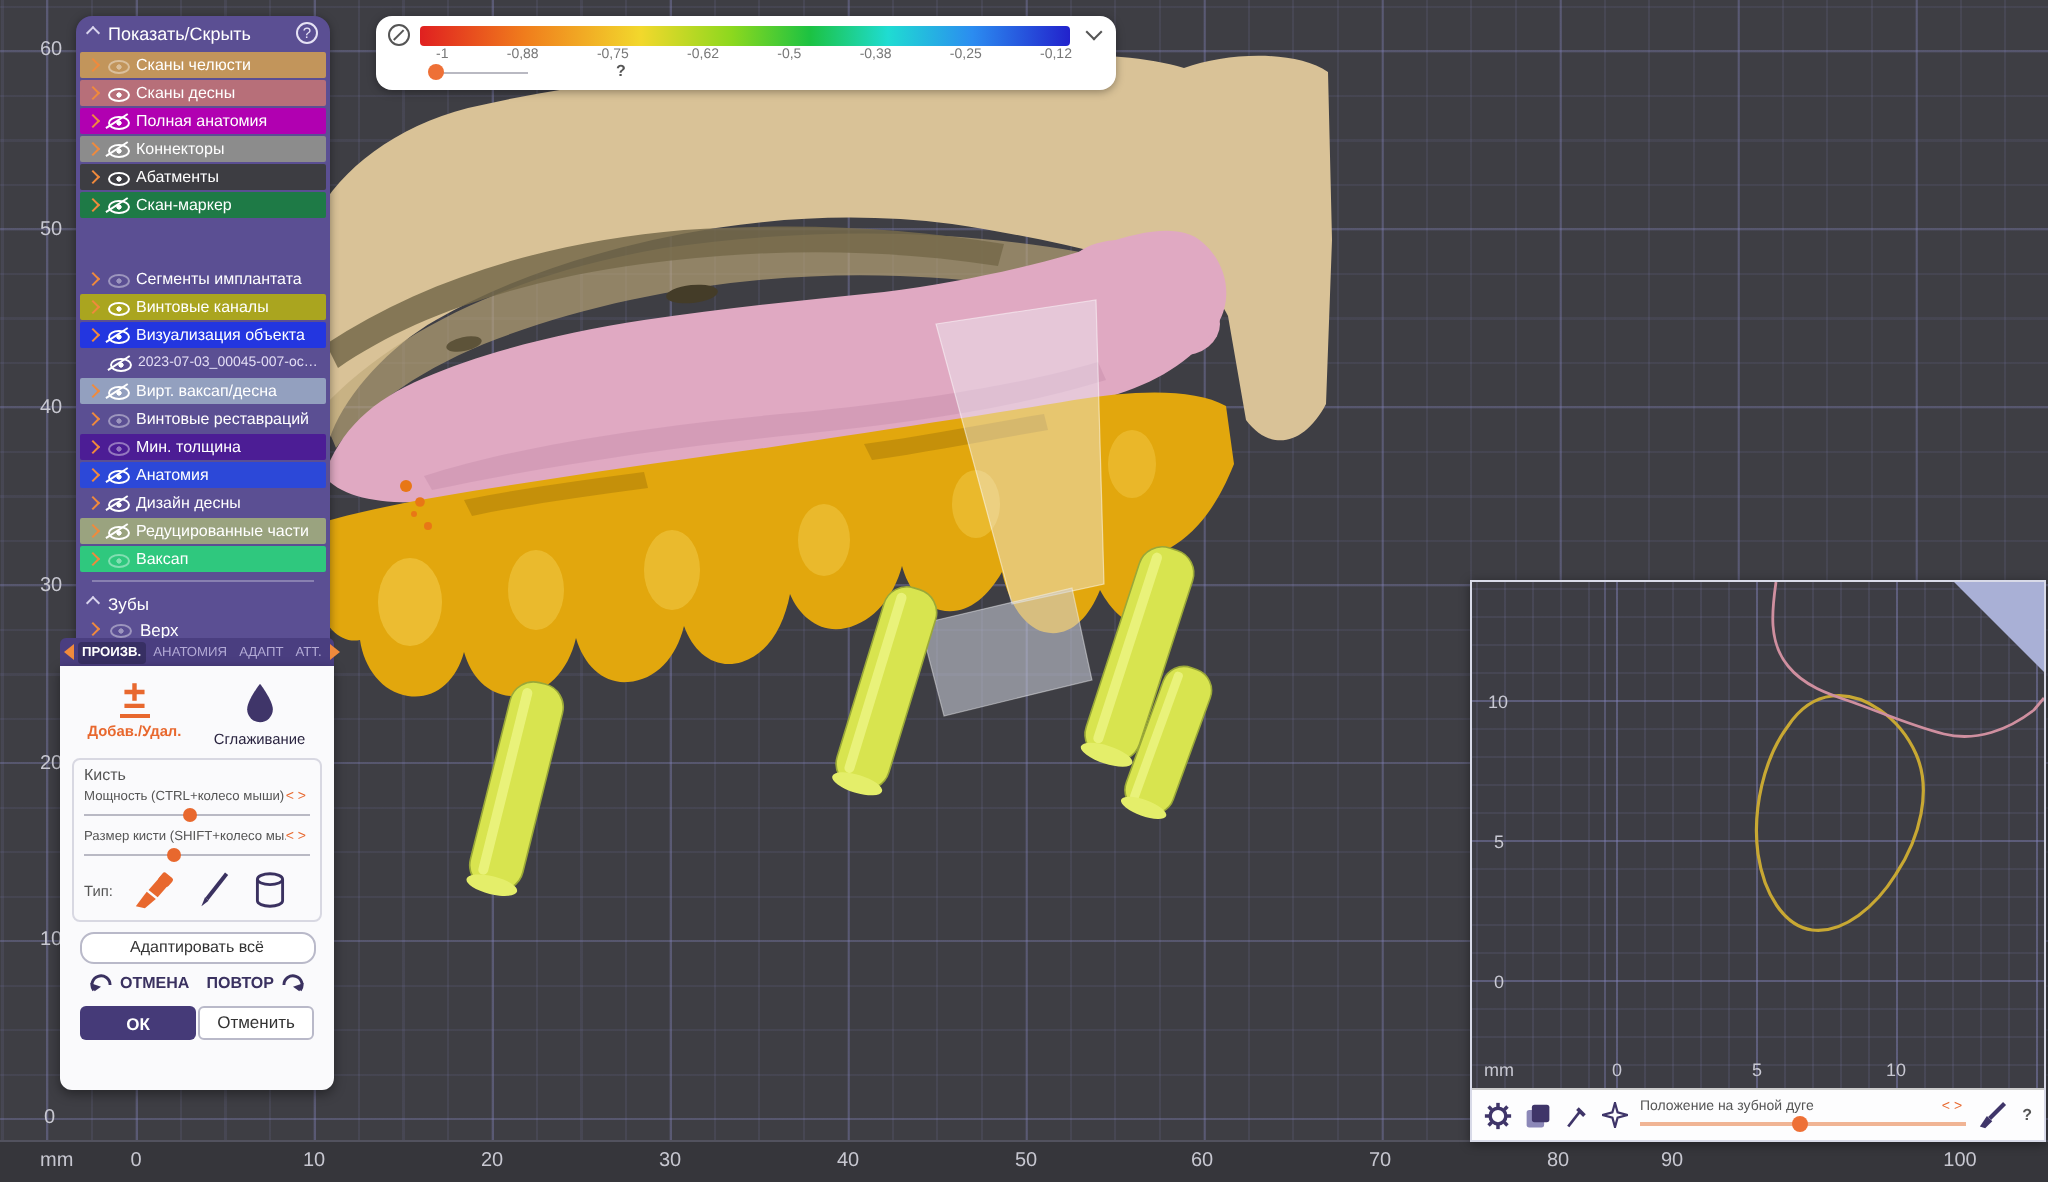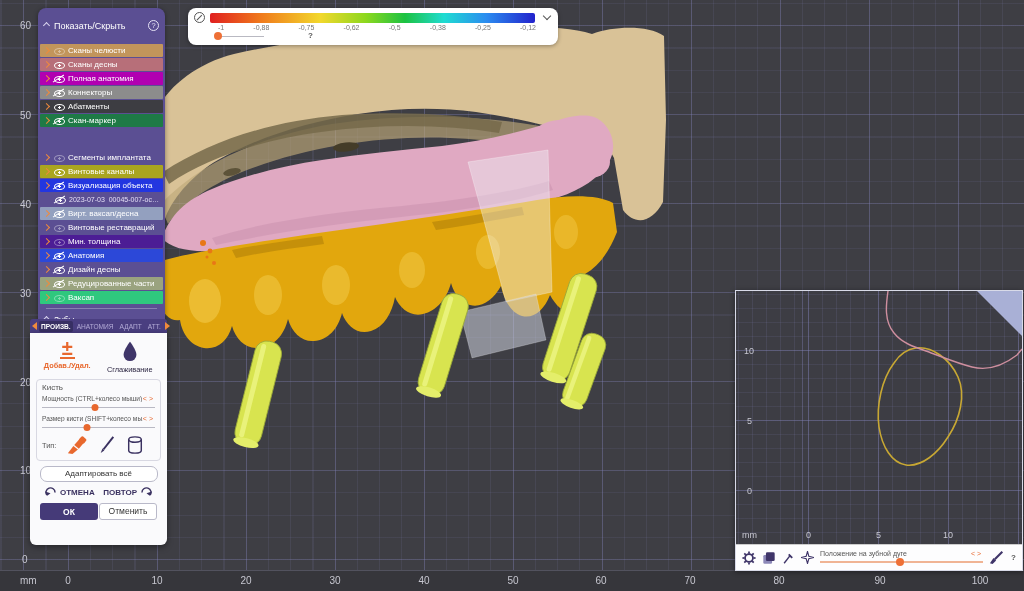--- a/index.html
+++ b/index.html
@@ -45,21 +45,21 @@
   #cb-row3 { display:flex; align-items:center; margin-top:0; }
   #cb-slider { position:relative; width:48px; height:8px; margin-left:22px; }
   #cb-slider .track { position:absolute; left:0; top:4px; width:100%; height:1.4px; background:#b9b9c2; }
   #cb-slider .dot { position:absolute; top:0; width:8px; height:8px; border-radius:50%;
     background:#ee7036; transform:translateX(-50%); }
   #cb-help { font-size:8px; color:#555; margin-left:44px; font-weight:bold; }
 
   
   #sidebar { left:38px; top:8px; width:127px; background:#5b4f93; border-radius:8px;
     box-shadow:0 1px 5px rgba(0,0,0,.4); z-index:6; padding-bottom:5px; }
-  #sb-header { height:35px; display:flex; align-items:center; padding:0 6px; gap:5px; }
+  #sb-header { height:17px; display:flex; align-items:center; padding:0 6px; gap:5px; }
   #sb-header .ttl { color:#fff; font-size:9px; flex:1; }
   .chev { width:5px; height:5px; border-right:1.5px solid #f08a3c; border-bottom:1.5px solid #f08a3c;
     flex:none; }
   .chev.r { transform:rotate(-45deg); }
   .chev.up { transform:rotate(-135deg); border-color:#d9d4ee; }
   .chev.dn { transform:rotate(45deg); border-color:#d9d4ee; margin-top:-2px; }
   .help-circle { width:11px; height:11px; border:1px solid #e6e2f5; border-radius:50%;
     color:#e6e2f5; font-size:7.5px; display:flex; align-items:center; justify-content:center; flex:none; }
   .srow { height:13px; margin:1px 2px 0 2px; display:flex; align-items:center; gap:4px;
     padding:0 4px; border-radius:1px; }
@@ -110,21 +110,21 @@
   .slider { position:relative; height:9px; margin:1px 0 3px 0; }
   .slider .track { position:absolute; left:0; right:0; top:4px; height:1.4px; background:#b9b9c4; }
   .slider .dot { position:absolute; top:1px; width:7px; height:7px; border-radius:50%;
     background:#e8682e; transform:translateX(-50%); }
   #type-row { display:flex; align-items:center; gap:10px; margin-top:3px; }
   #type-row .plabel { font-size:7.4px; color:#555; }
   .btn { border:1px solid #b9b9c9; border-radius:7px; background:#fff; text-align:center;
     font-size:8px; color:#333; }
   #adapt-btn { display:block; width:118px; height:16px; line-height:14px; margin:0 auto 5px auto; }
   #undo-row { display:flex; justify-content:space-between; padding:0 8px; margin-bottom:6px; align-items:center; }
-  #undo-row .ur { display:flex; align-items:center; gap:3px; font-size:8px; font-weight:bold; color:#3a3160; }
+  #undo-row .ur { display:flex; align-items:flex-start; gap:3px; font-size:8px; font-weight:bold; color:#3a3160; }
   #ok-row { display:flex; justify-content:space-between; padding:0 4px; }
   #ok-btn { width:58px; height:17px; background:#453a78; color:#fff; font-weight:bold;
     border:none; border-radius:3px; font-size:8.5px; }
   #cancel-btn { width:58px; height:17px; border-radius:3px; font-size:8.5px; line-height:15px; }
 
   
   #section-panel { left:735px; top:290px; width:288px; height:281px; background:#3d3d44;
     border:1px solid #d8dae8; z-index:8; box-shadow:0 1px 5px rgba(0,0,0,.4);
     background-image:
       repeating-linear-gradient(to right, rgba(130,130,185,.38) 0 1px, transparent 1px 70px),
@@ -208,21 +208,21 @@
   <span class="unit">mm</span>
   <span style="left:68px">0</span>
   <span style="left:157px">10</span>
   <span style="left:246px">20</span>
   <span style="left:335px">30</span>
   <span style="left:424px">40</span>
   <span style="left:513px">50</span>
   <span style="left:601px">60</span>
   <span style="left:690px">70</span>
   <span style="left:779px">80</span>
-  <span style="left:880px">90</span>
+  <span style="left:836px">90</span>
   <span style="left:980px">100</span>
 </div>
 <span class="vtick" style="left:20px;top:25px">60</span>
 <span class="vtick" style="left:20px;top:115px">50</span>
 <span class="vtick" style="left:20px;top:204px">40</span>
 <span class="vtick" style="left:20px;top:293px">30</span>
 <span class="vtick" style="left:20px;top:382px">20</span>
 <span class="vtick" style="left:20px;top:470px">10</span>
 <span class="vtick" style="left:22px;top:559px">0</span>
 

